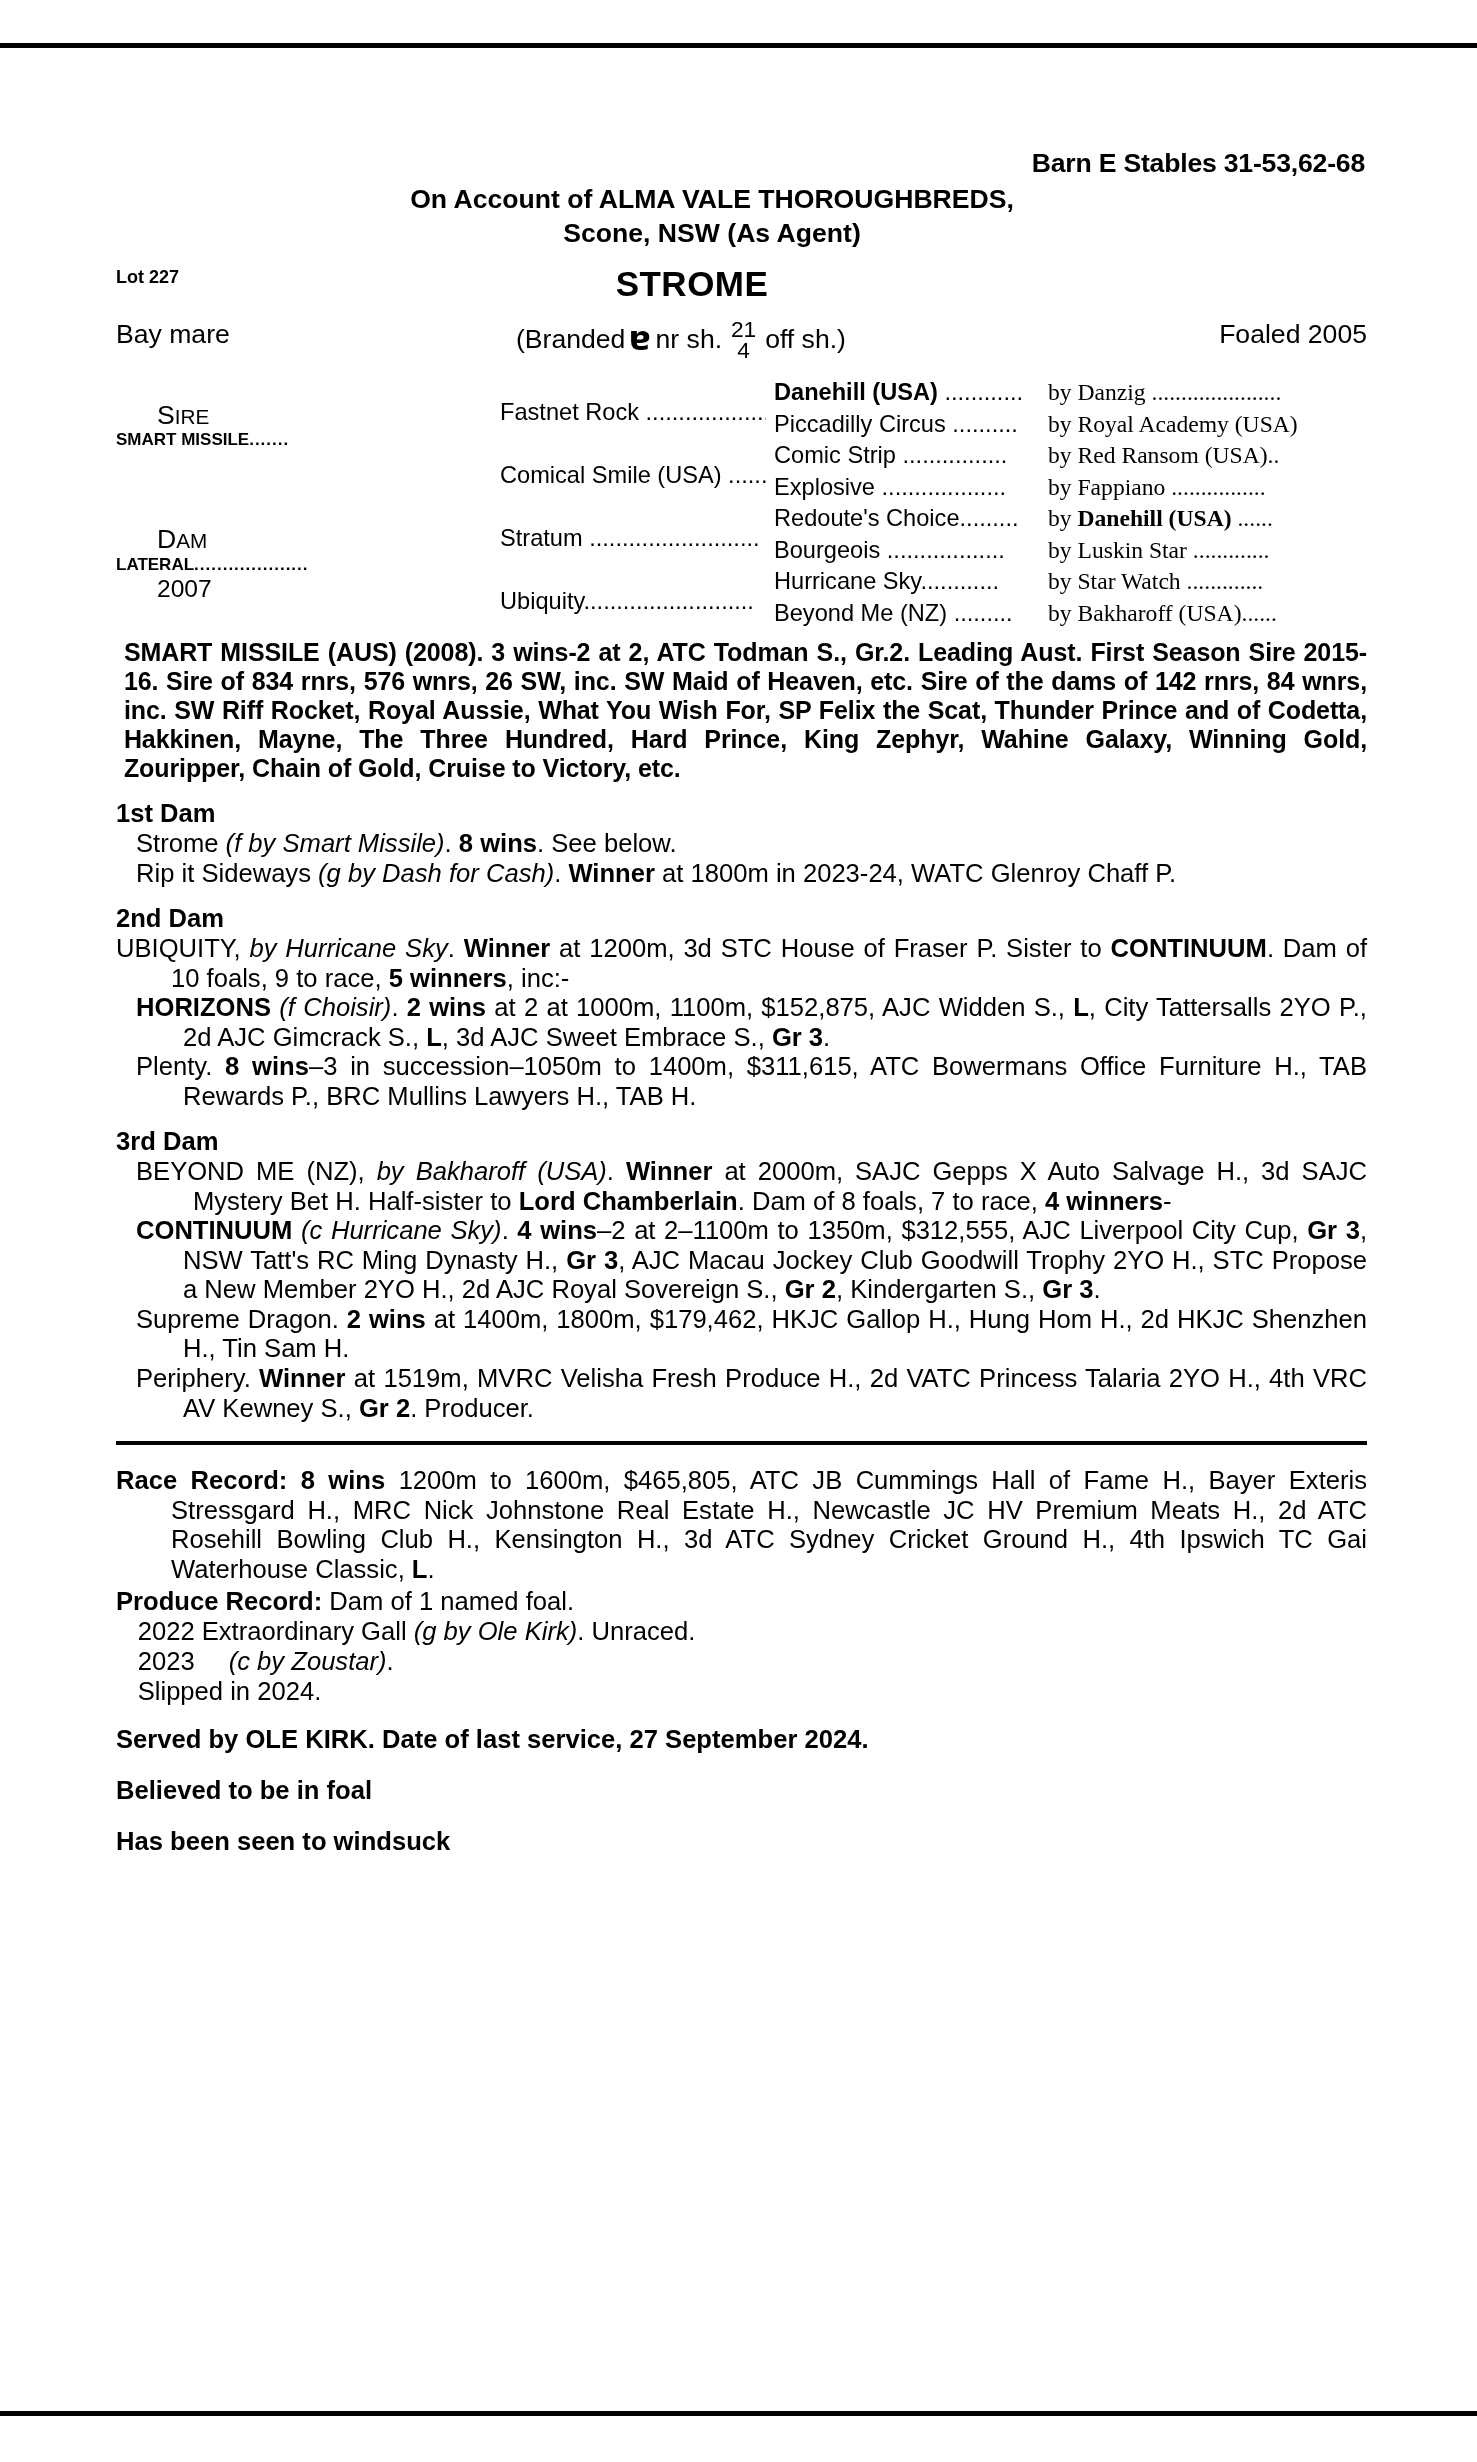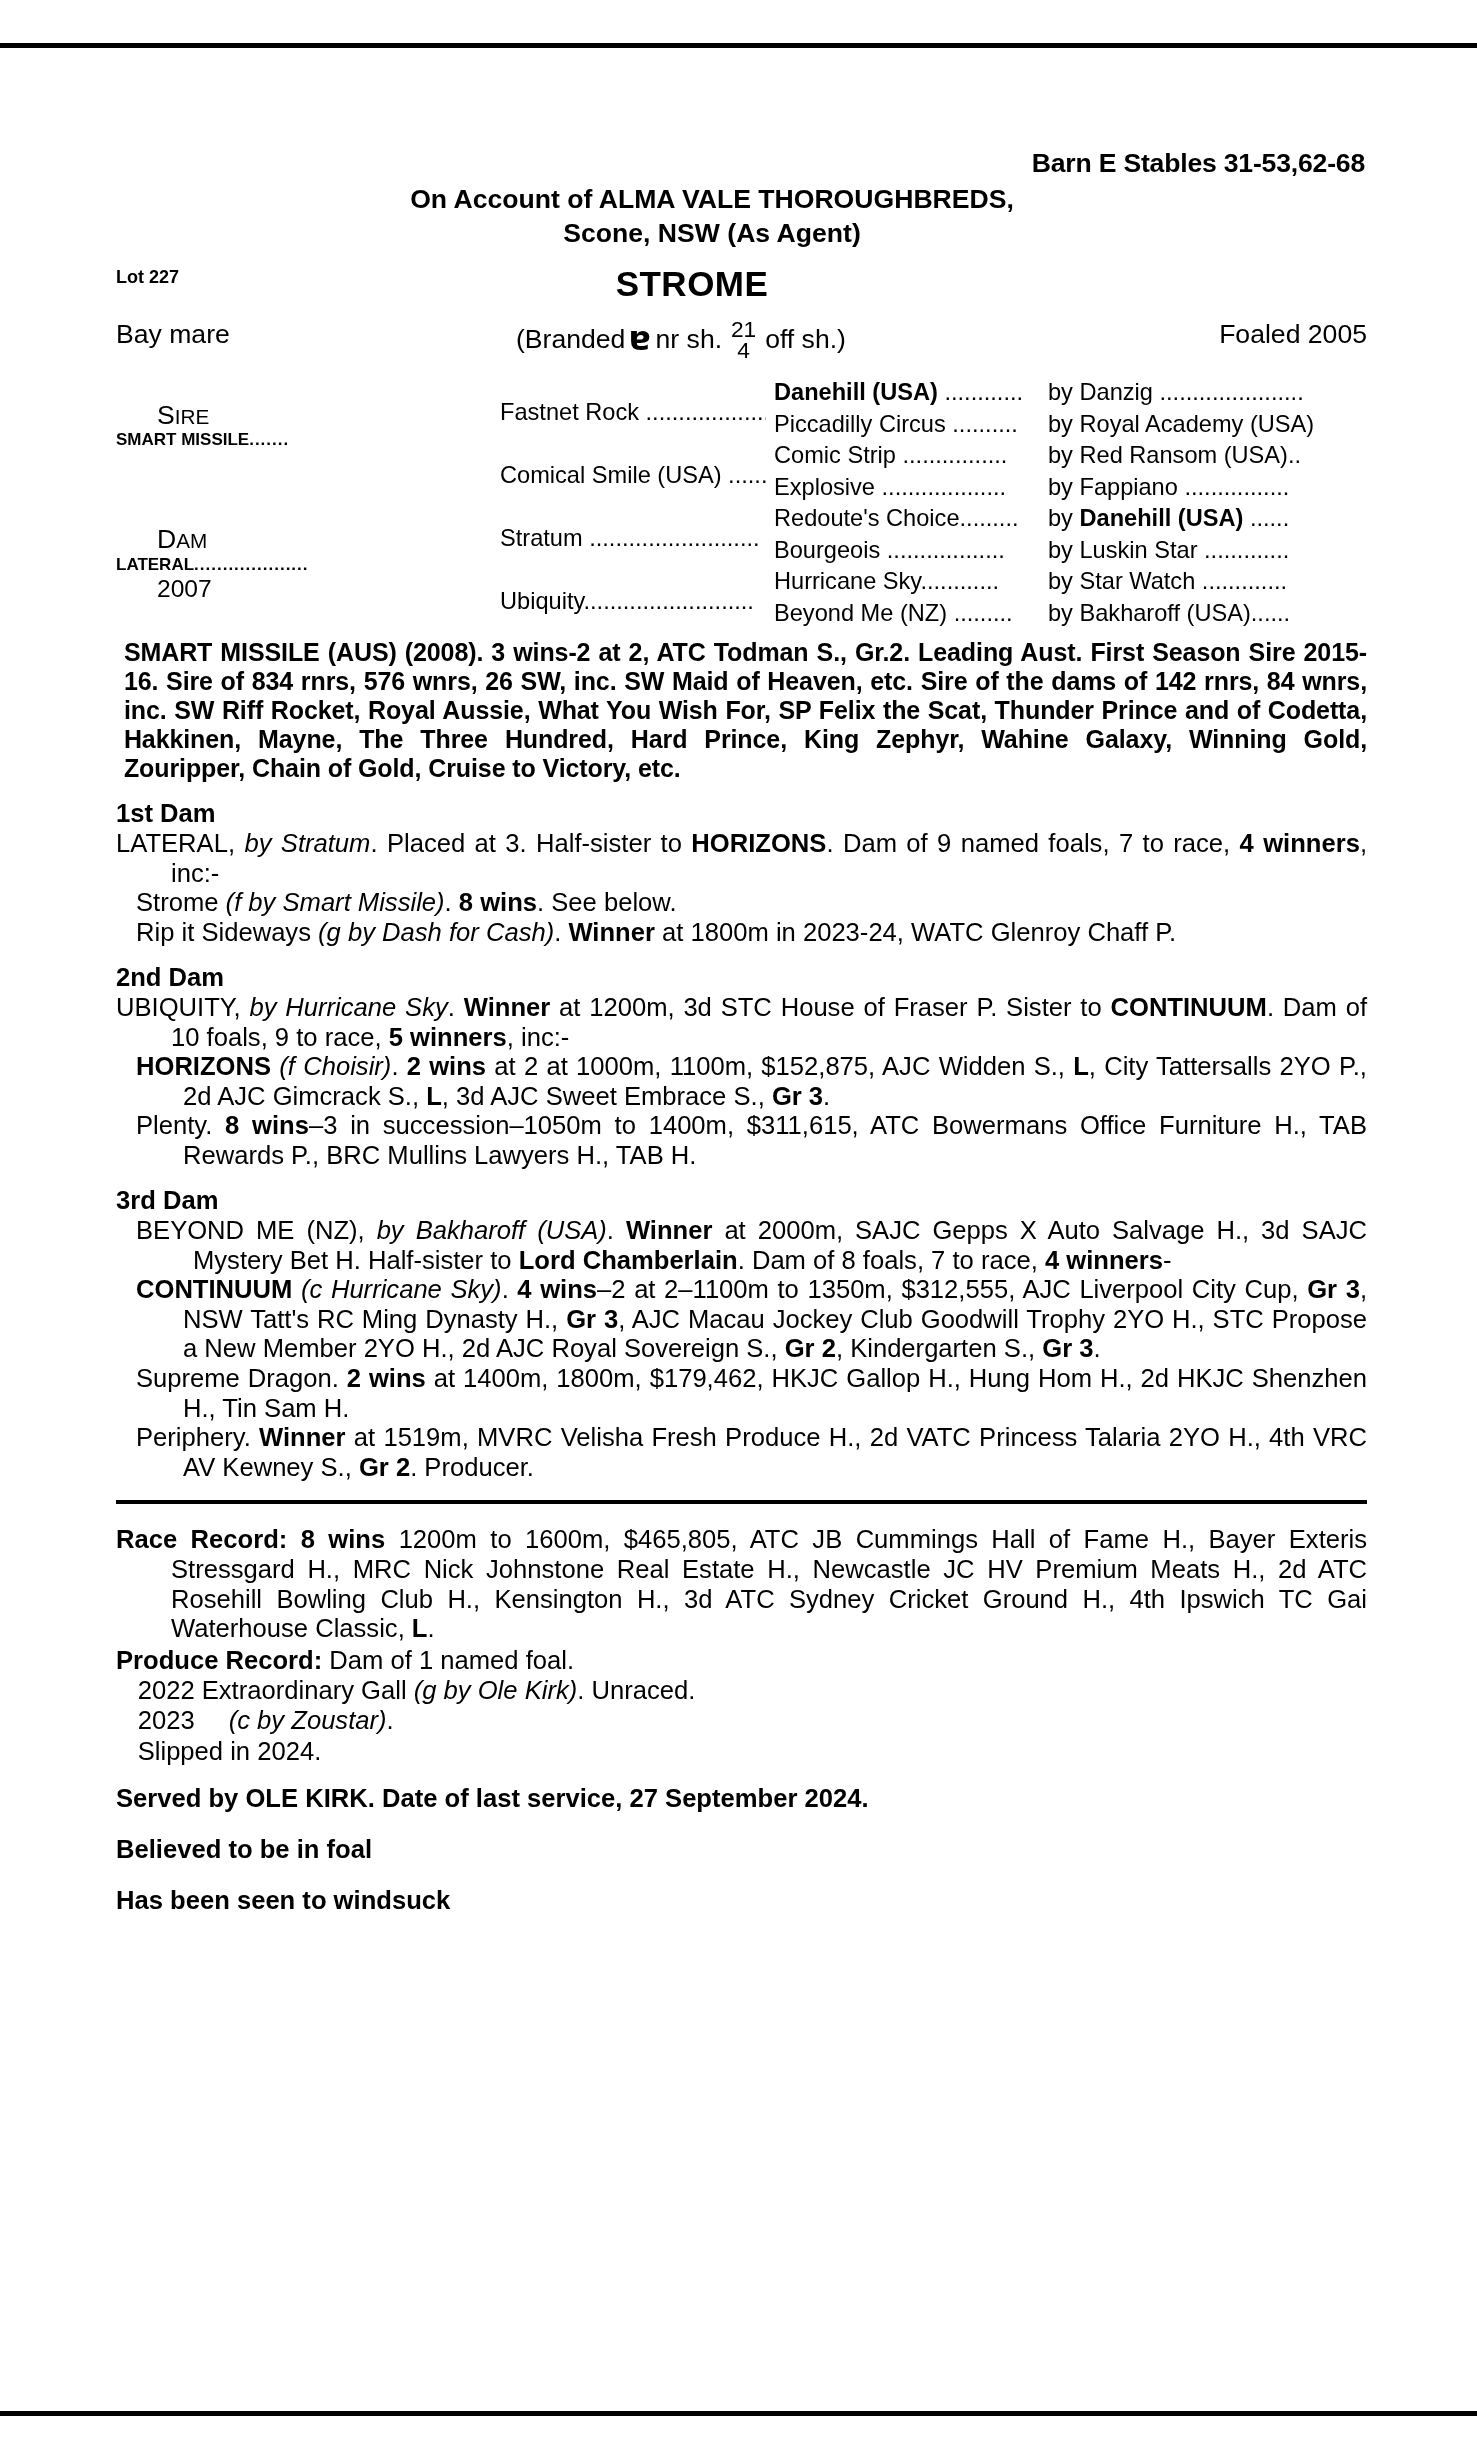--- a/index.html
+++ b/index.html
@@ -194,20 +194,21 @@
     white-space: nowrap;
   }
   .ped-right .cellA {
     width: 274px;
     overflow: hidden;
     flex: none;
   }
   .ped-right .cellB {
     flex: 1;
     overflow: hidden;
+    font-family: Liberation Serif, serif;
   }
   .bold { font-weight: bold; }
 
   
   .sire-summary {
     margin-top: 1px;
     font-weight: bold;
     font-size: 25px;
     line-height: 1.16;
     text-align: justify;
@@ -347,21 +348,20 @@
         <div class="row">
           <span class="cellA"><span>Beyond Me (NZ)</span><span> .........</span></span>
           <span class="cellB">by Bakharoff (USA)......</span>
         </div>
       </div>
     </div>
 
     <div class="sire-summary">SMART MISSILE (AUS) (2008). 3 wins-2 at 2, ATC Todman S., Gr.2. Leading Aust. First Season Sire 2015-16. Sire of 834 rnrs, 576 wnrs, 26 SW, inc. SW Maid of Heaven, etc. Sire of the dams of 142 rnrs, 84 wnrs, inc. SW Riff Rocket, Royal Aussie, What You Wish For, SP Felix the Scat, Thunder Prince and of Codetta, Hakkinen, Mayne, The Three Hundred, Hard Prince, King Zephyr, Wahine Galaxy, Winning Gold, Zouripper, Chain of Gold, Cruise to Victory, etc.</div>
 
     <div class="dam-heading">1st Dam</div>
-    <div class="para hang1"><span>LATERAL, </span><span class="it">by Stratum</span><span>. Placed at 3. Half-sister to </span><span class="bold">HORIZONS</span><span>. Dam of 9 named foals, 7 to race, </span><span class="bold">4 winners</span><span>, inc:-</span></div>
 
     <div class="para hang2"><span>Strome </span><span class="it">(f by Smart Missile)</span><span>. </span><span class="bold">8 wins</span><span>. See below.</span></div>
 
     <div class="para hang2"><span>Rip it Sideways </span><span class="it">(g by Dash for Cash)</span><span>. </span><span class="bold">Winner</span><span> at 1800m in 2023-24, WATC Glenroy Chaff P.</span></div>
 
 
     <div class="dam-heading">2nd Dam</div>
     <div class="para hang1"><span>UBIQUITY, </span><span class="it">by Hurricane Sky</span><span>. </span><span class="bold">Winner</span><span> at 1200m, 3d STC House of Fraser P. Sister to </span><span class="bold">CONTINUUM</span><span>. Dam of 10 foals, 9 to race, </span><span class="bold">5 winners</span><span>, inc:-</span></div>
 
     <div class="para hang2"><span class="bold">HORIZONS </span><span class="it">(f Choisir)</span><span>. </span><span class="bold">2 wins</span><span> at 2 at 1000m, 1100m, $152,875, AJC Widden S., </span><span class="bold">L</span><span>, City Tattersalls 2YO P., 2d AJC Gimcrack S., </span><span class="bold">L</span><span>, 3d AJC Sweet Embrace S., </span><span class="bold">Gr 3</span><span>.</span></div>

